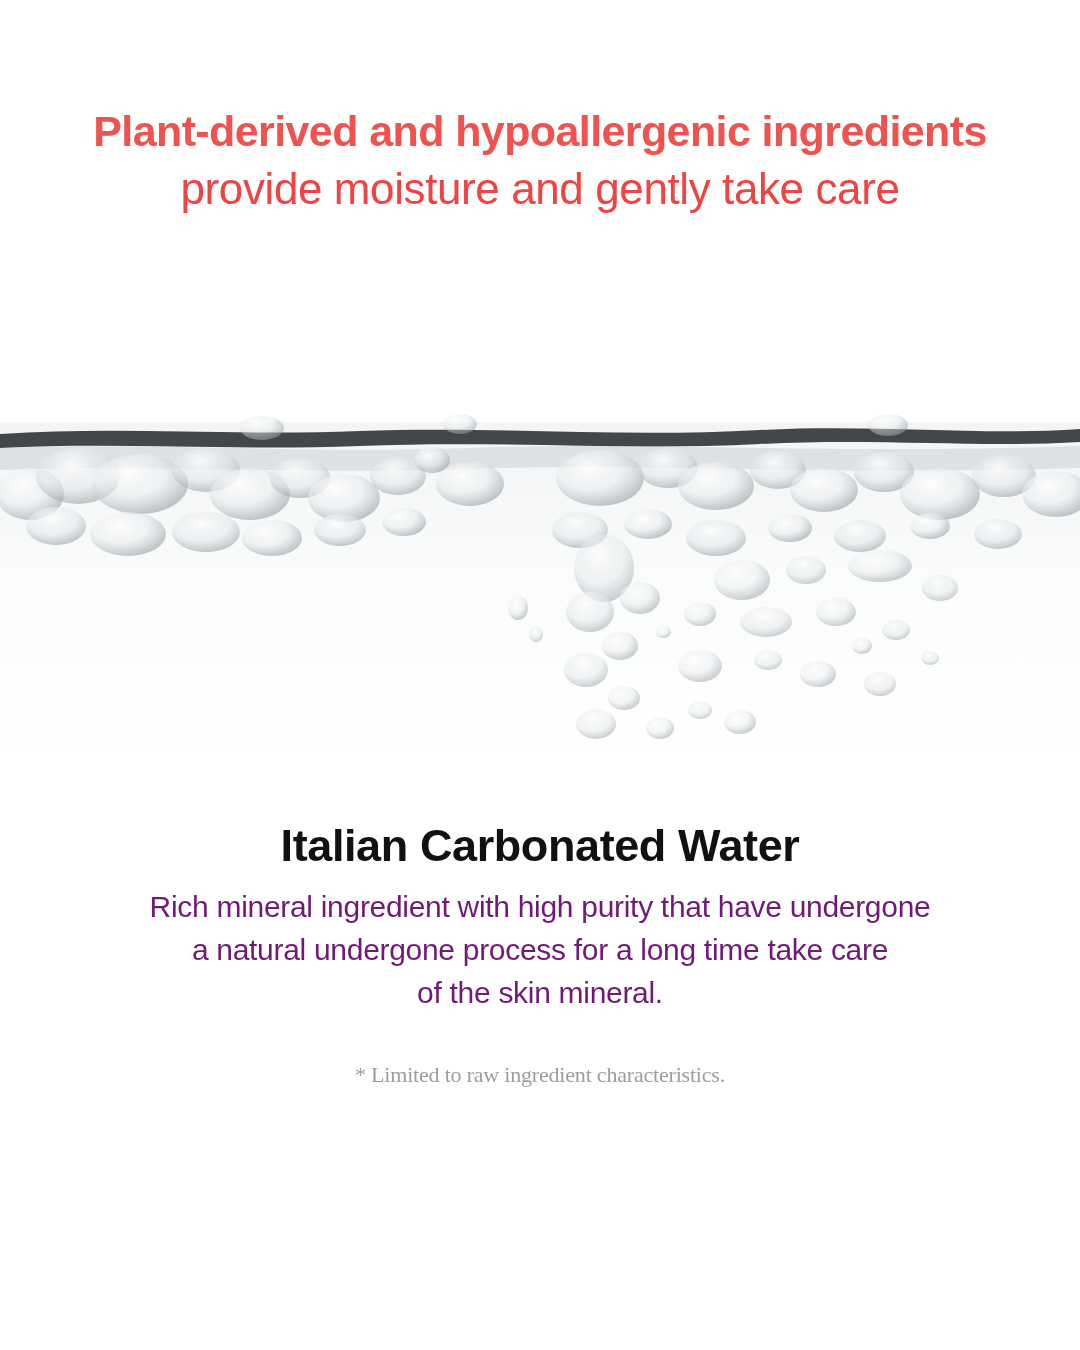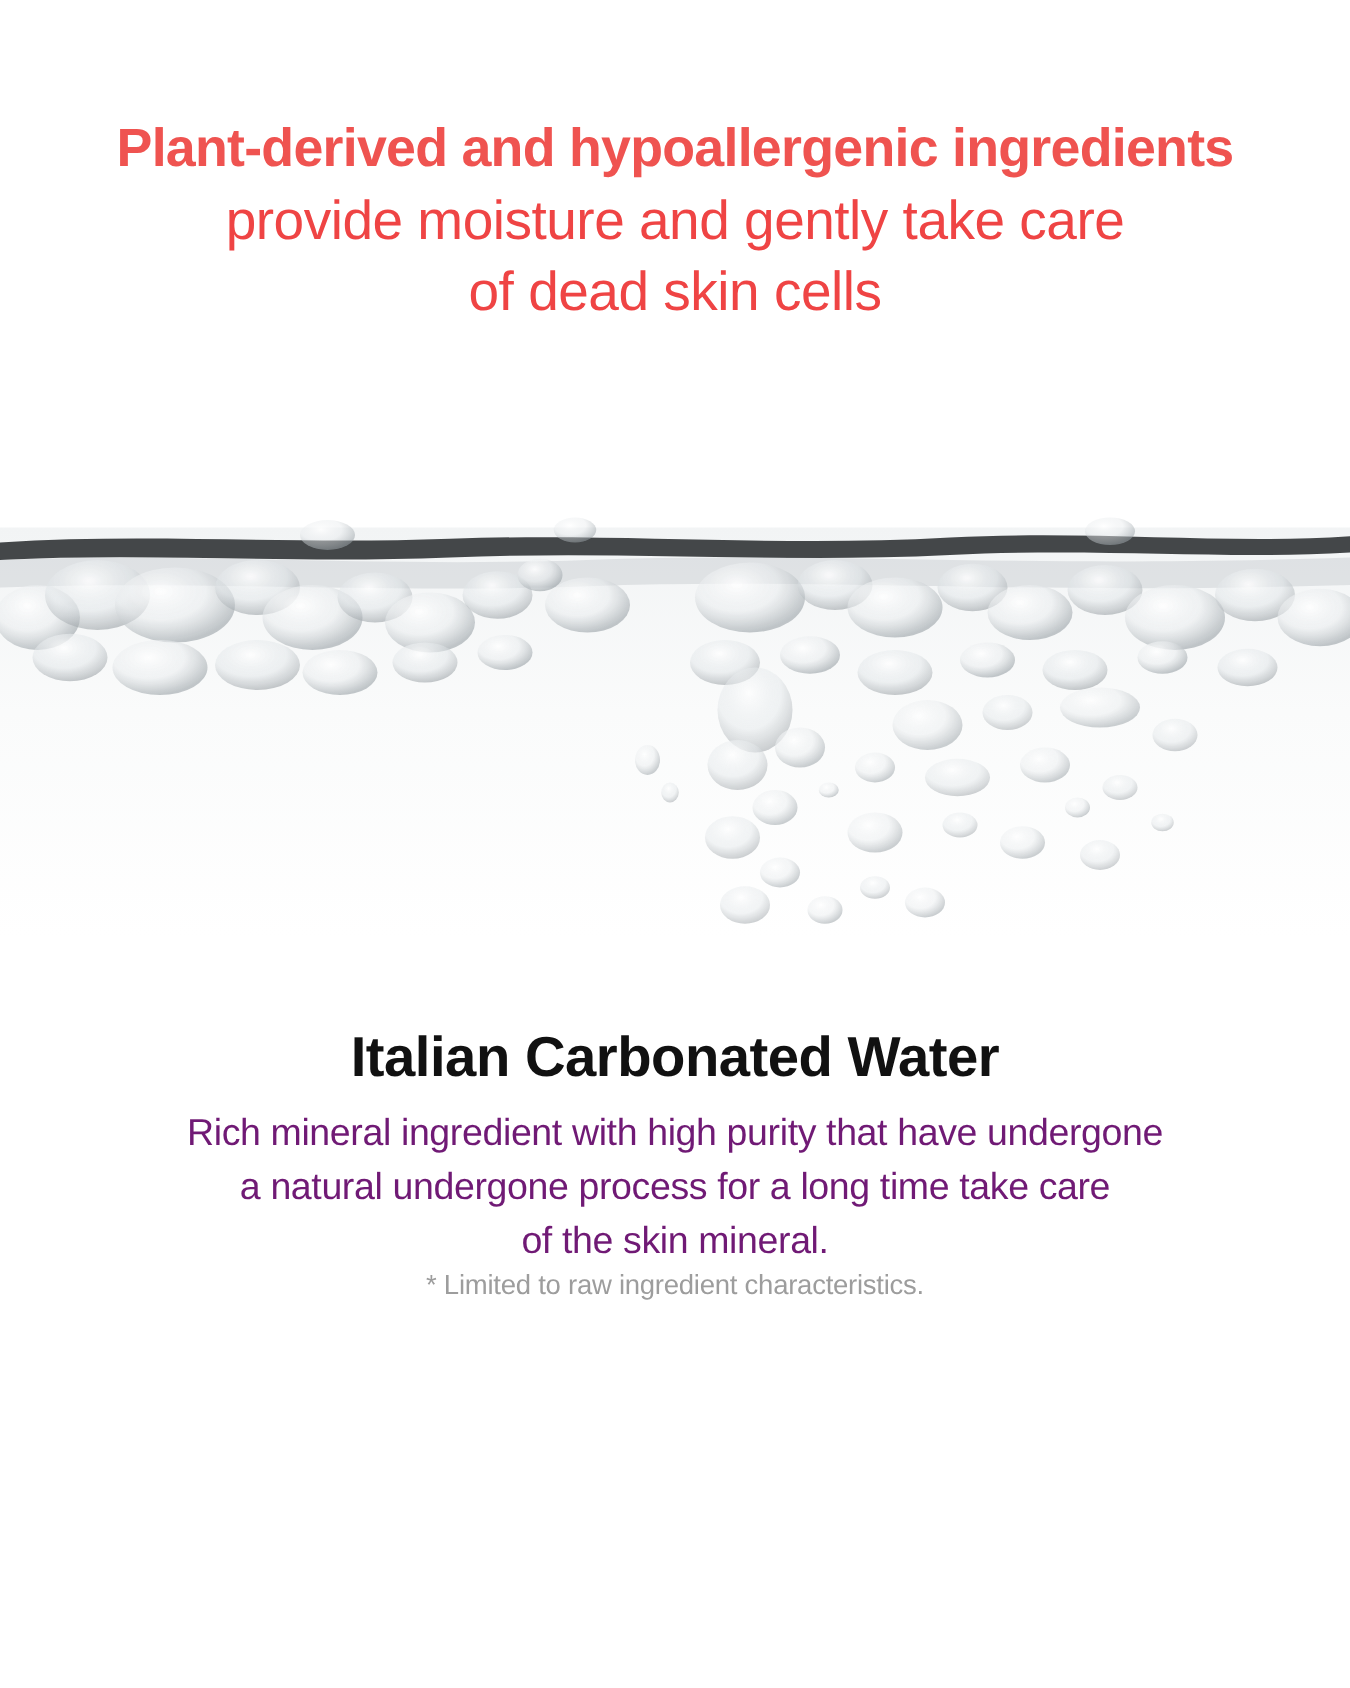--- a/index.html
+++ b/index.html
@@ -17,21 +17,21 @@
   .page {
     position: relative;
     width: 1080px;
     height: 1350px;
     background: #ffffff;
   }
 
   
   .headline {
     position: absolute;
-    top: 92px;
+    top: 104px;
     left: 0;
     width: 1080px;
     text-align: center;
     line-height: 1.28;
   }
   .headline .line1 {
     display: block;
     font-size: 43px;
     font-weight: bold;
     color: #ef5350;
@@ -83,34 +83,35 @@
     display: block;
     margin-top: 14px;
     font-size: 30px;
     font-weight: normal;
     color: #701a75;
     line-height: 1.43;
     letter-spacing: -0.3px;
   }
   .ingredient .ing-note {
     display: block;
+    margin-top: 47px;
     font-size: 22px;
     color: #9d9d9d;
     letter-spacing: -0.2px;
+    font-family: Liberation Serif, serif;
   }
 </style>
 </head>
 <body>
 
 <div class="page">
 
   <div class="headline">
     <span class="line1">Plant-derived and hypoallergenic ingredients</span>
     <span class="line2">provide moisture and gently take care</span>
-    <span class="line3">of dead skin cells</span>
   </div>
 
   <div class="image-band">
     <svg class="water-svg" viewBox="0 0 1080 352" preserveAspectRatio="none">
       <defs>
         <linearGradient id="waterFade" x1="0" y1="0" x2="0" y2="1">
           <stop offset="0%" stop-color="#f2f4f5"></stop>
           <stop offset="45%" stop-color="#fafbfb"></stop>
           <stop offset="100%" stop-color="#ffffff"></stop>
         </linearGradient>

